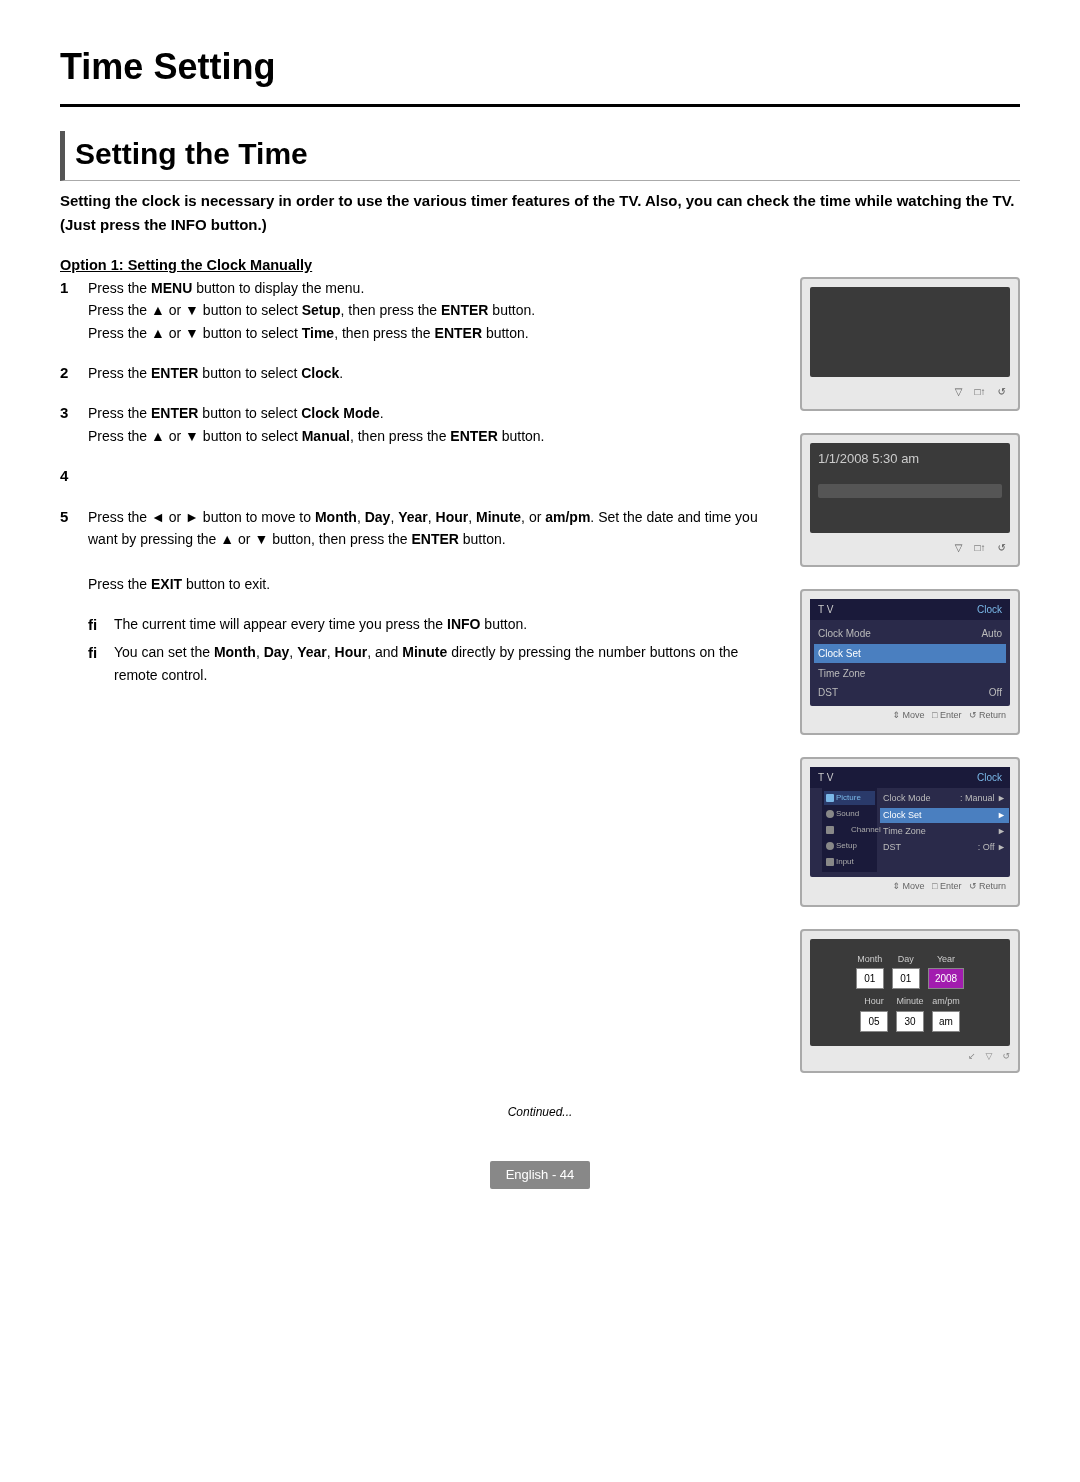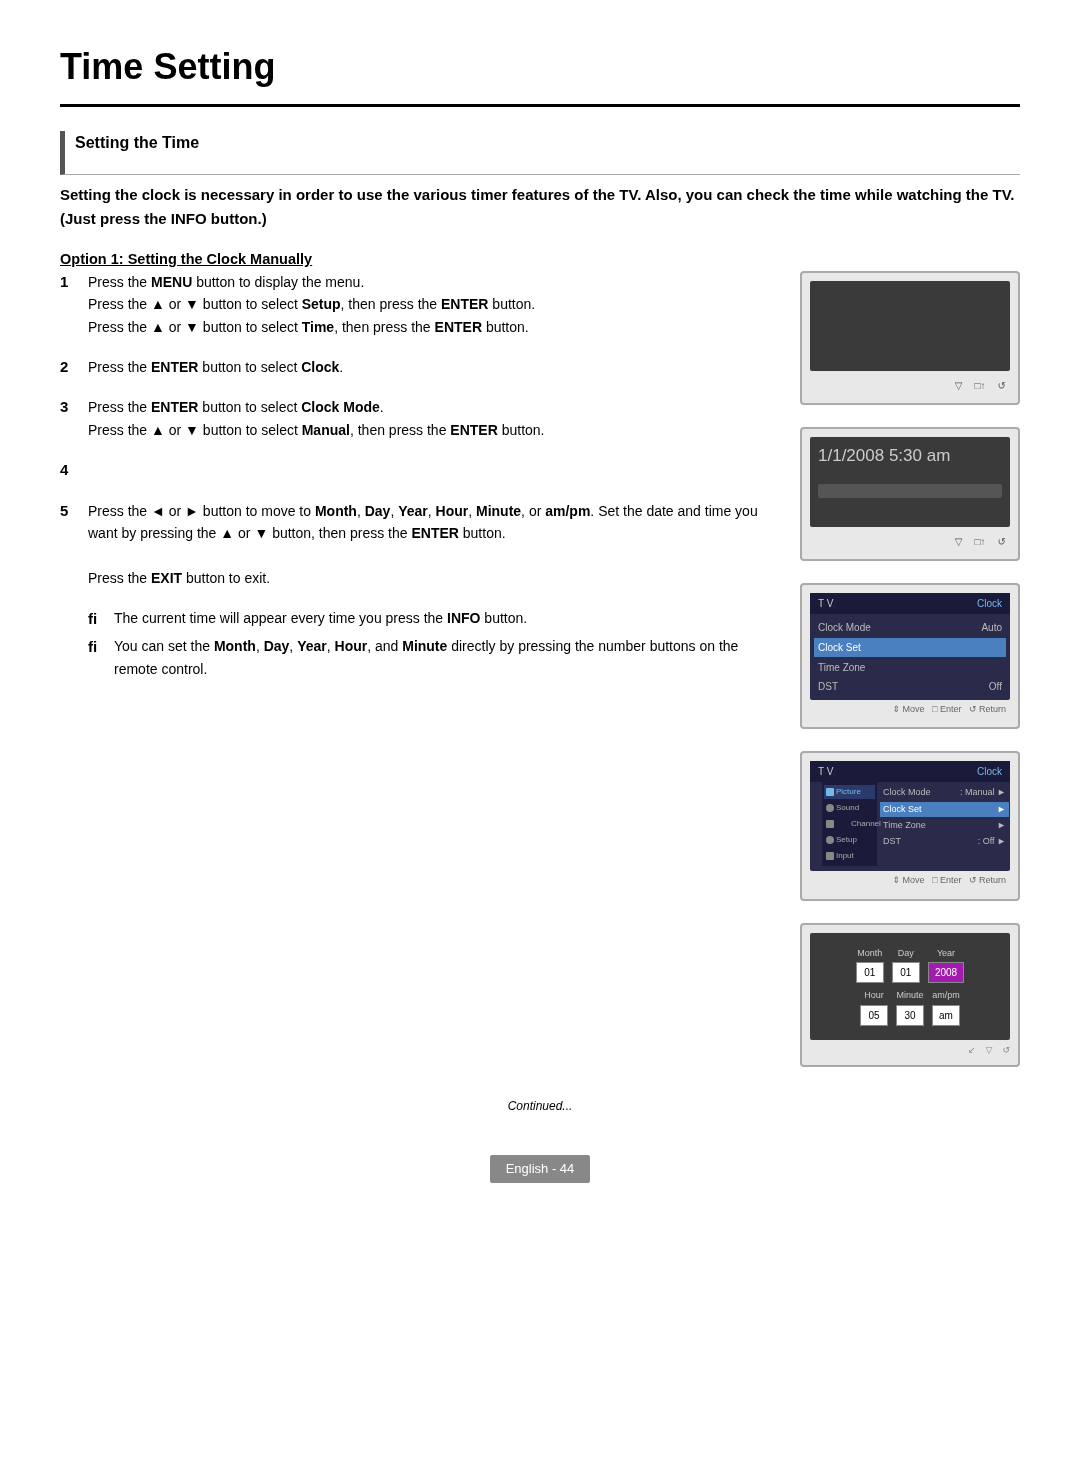--- a/index.html
+++ b/index.html
@@ -14,27 +14,27 @@
       line-height: 1.5;
     }
     .page-title {
       font-size: 36px;
       font-weight: bold;
       border-bottom: 3px solid #000;
       padding-bottom: 10px;
       margin-bottom: 24px;
     }
     .section-title {
-      font-size: 16px;
+      font-size: 30px;
       font-weight: bold;
       border-left: 5px solid #555;
       padding-left: 10px;
       margin-bottom: 8px;
       border-bottom: 1.5px solid #aaa;
-      padding-bottom: 19px;
+      padding-bottom: 4px;
     }
     .intro-text {
       font-size: 15px;
       font-weight: bold;
       margin-bottom: 18px;
       line-height: 1.6;
     }
     .option-heading {
       font-size: 14.5px;
       font-weight: bold;
@@ -110,21 +110,21 @@
     .tv-screen .screen-footer {
       display: flex;
       justify-content: flex-end;
       gap: 12px;
       margin-top: 5px;
       font-size: 10px;
       color: #555;
       padding: 2px 4px;
     }
     .tv-screen .screen-inner .date-line {
-      font-size: 17px;
+      font-size: 13px;
       color: #ccc;
       margin-bottom: 16px;
     }
     .tv-screen .screen-inner .sidebar-item {
       display: flex;
       align-items: center;
       gap: 3px;
       font-size: 9px;
       color: #bbb;
       padding: 2px 3px;

